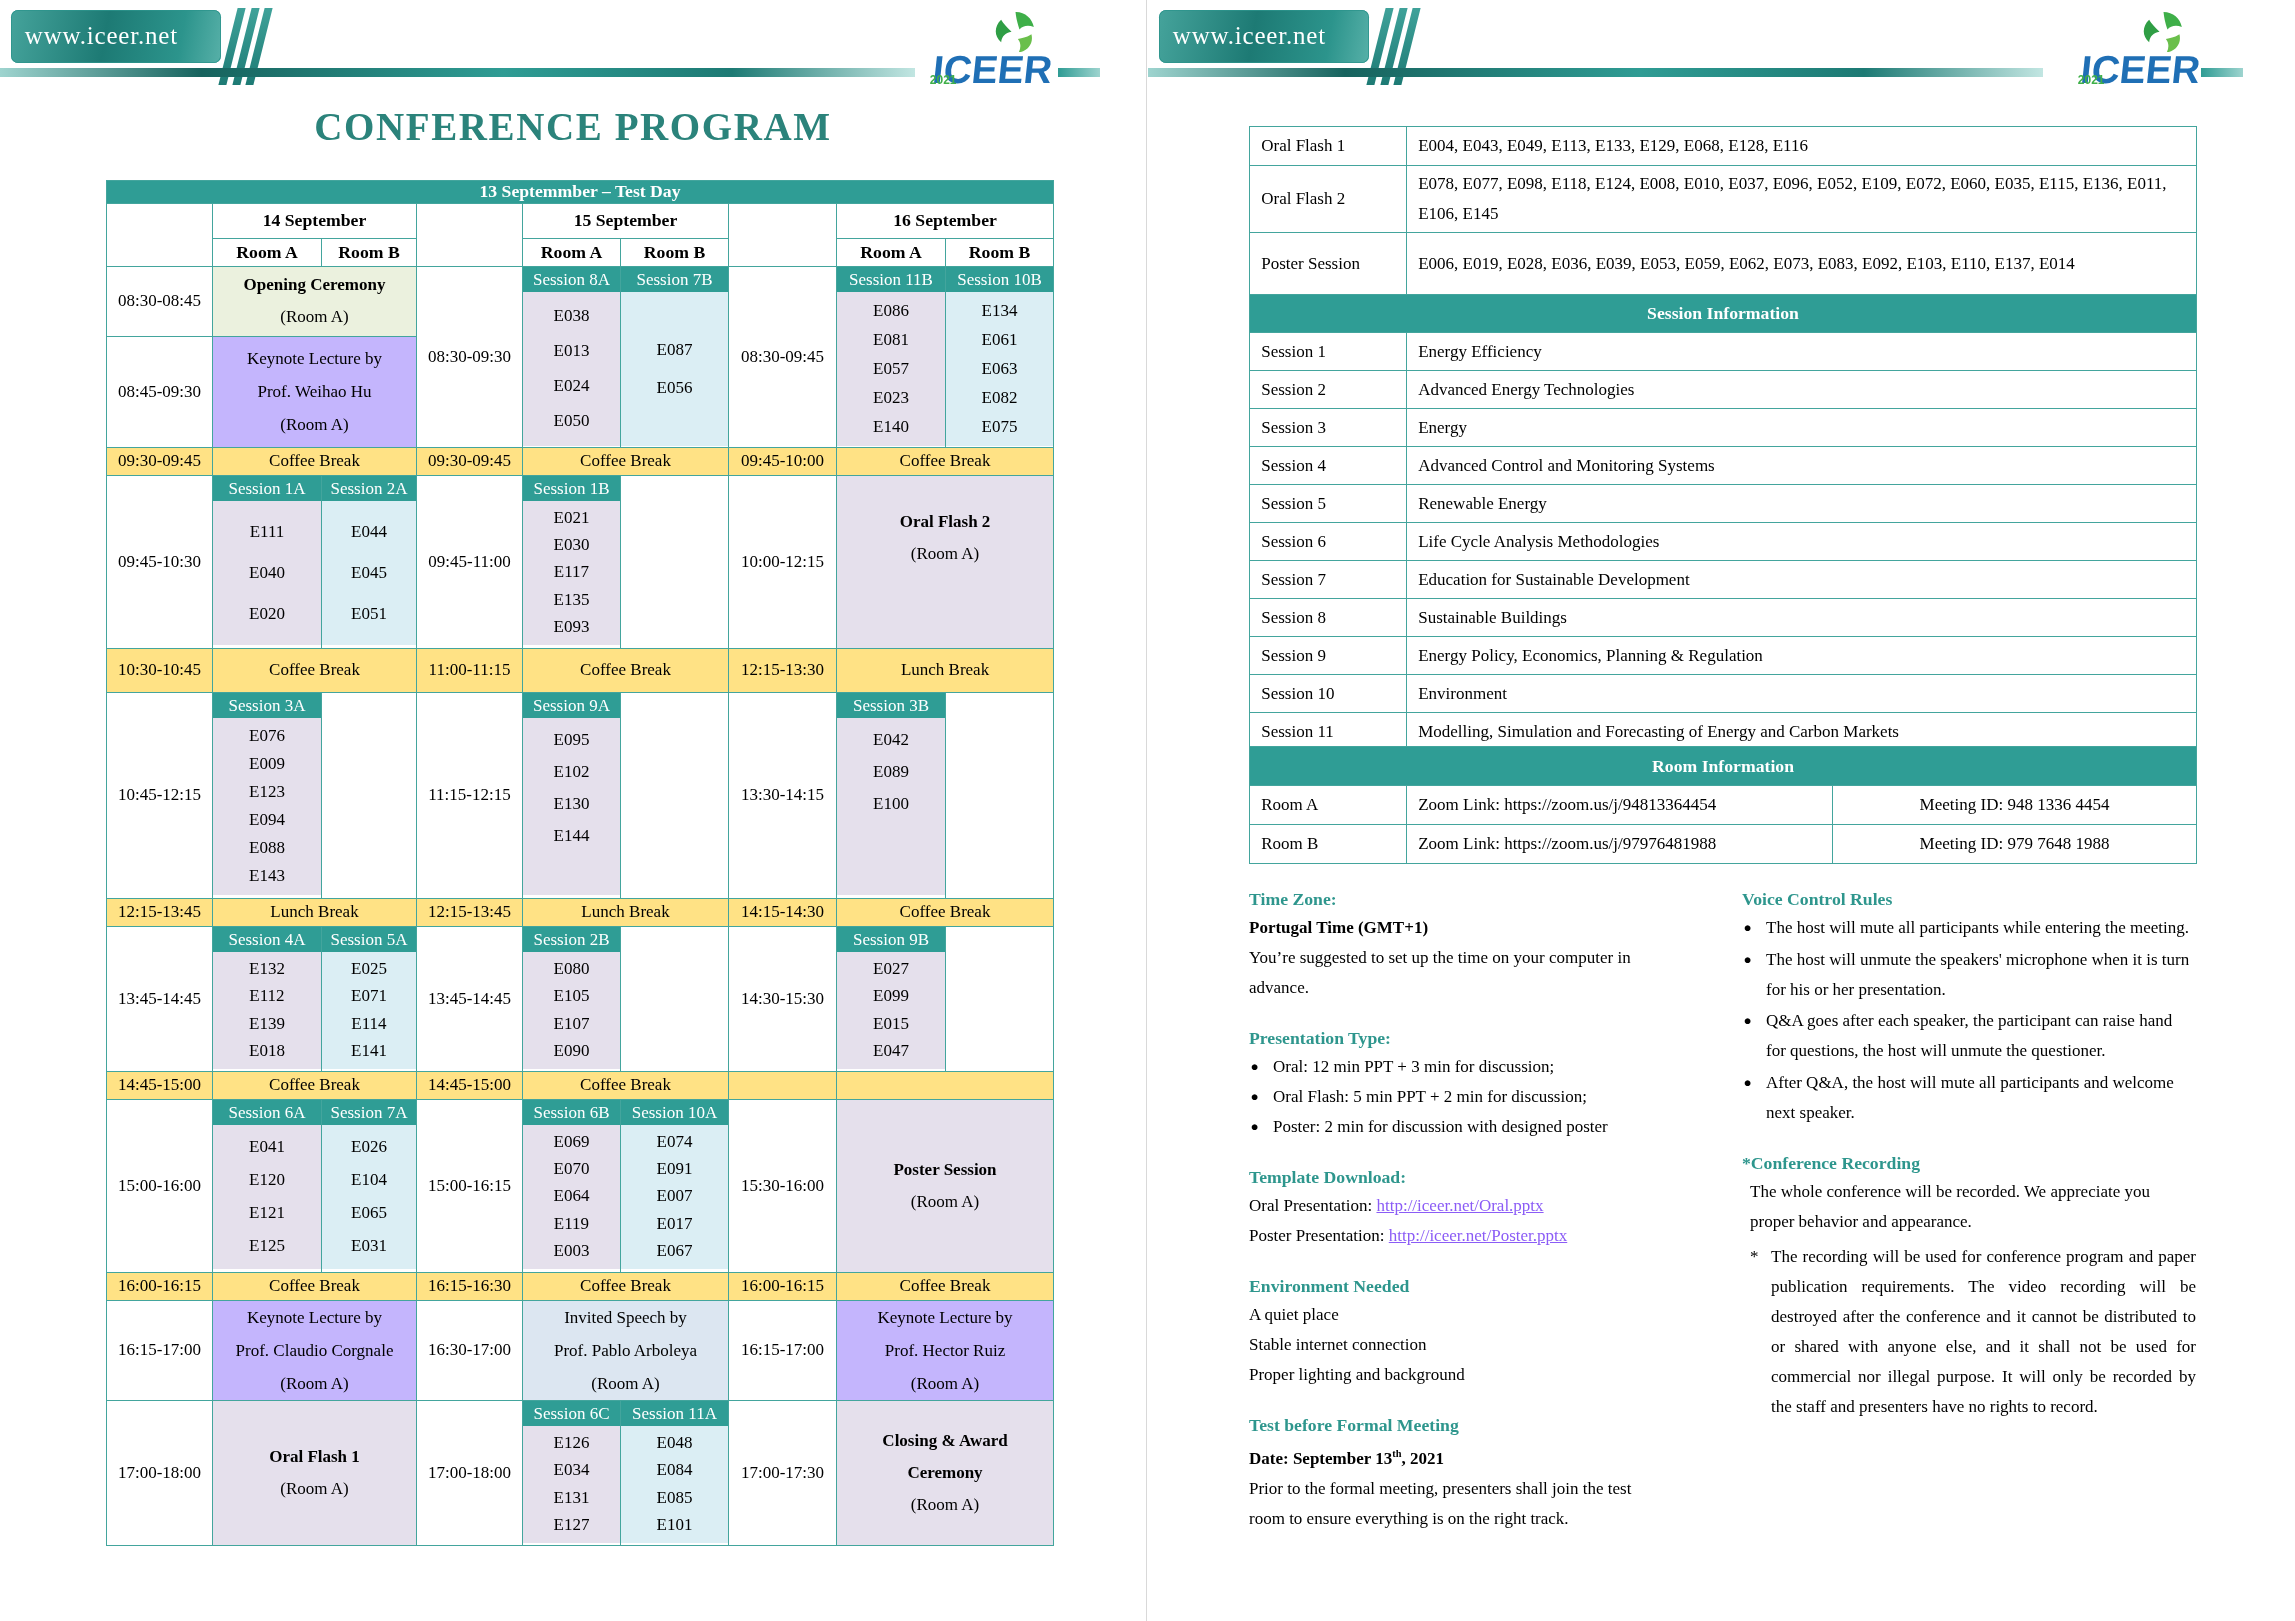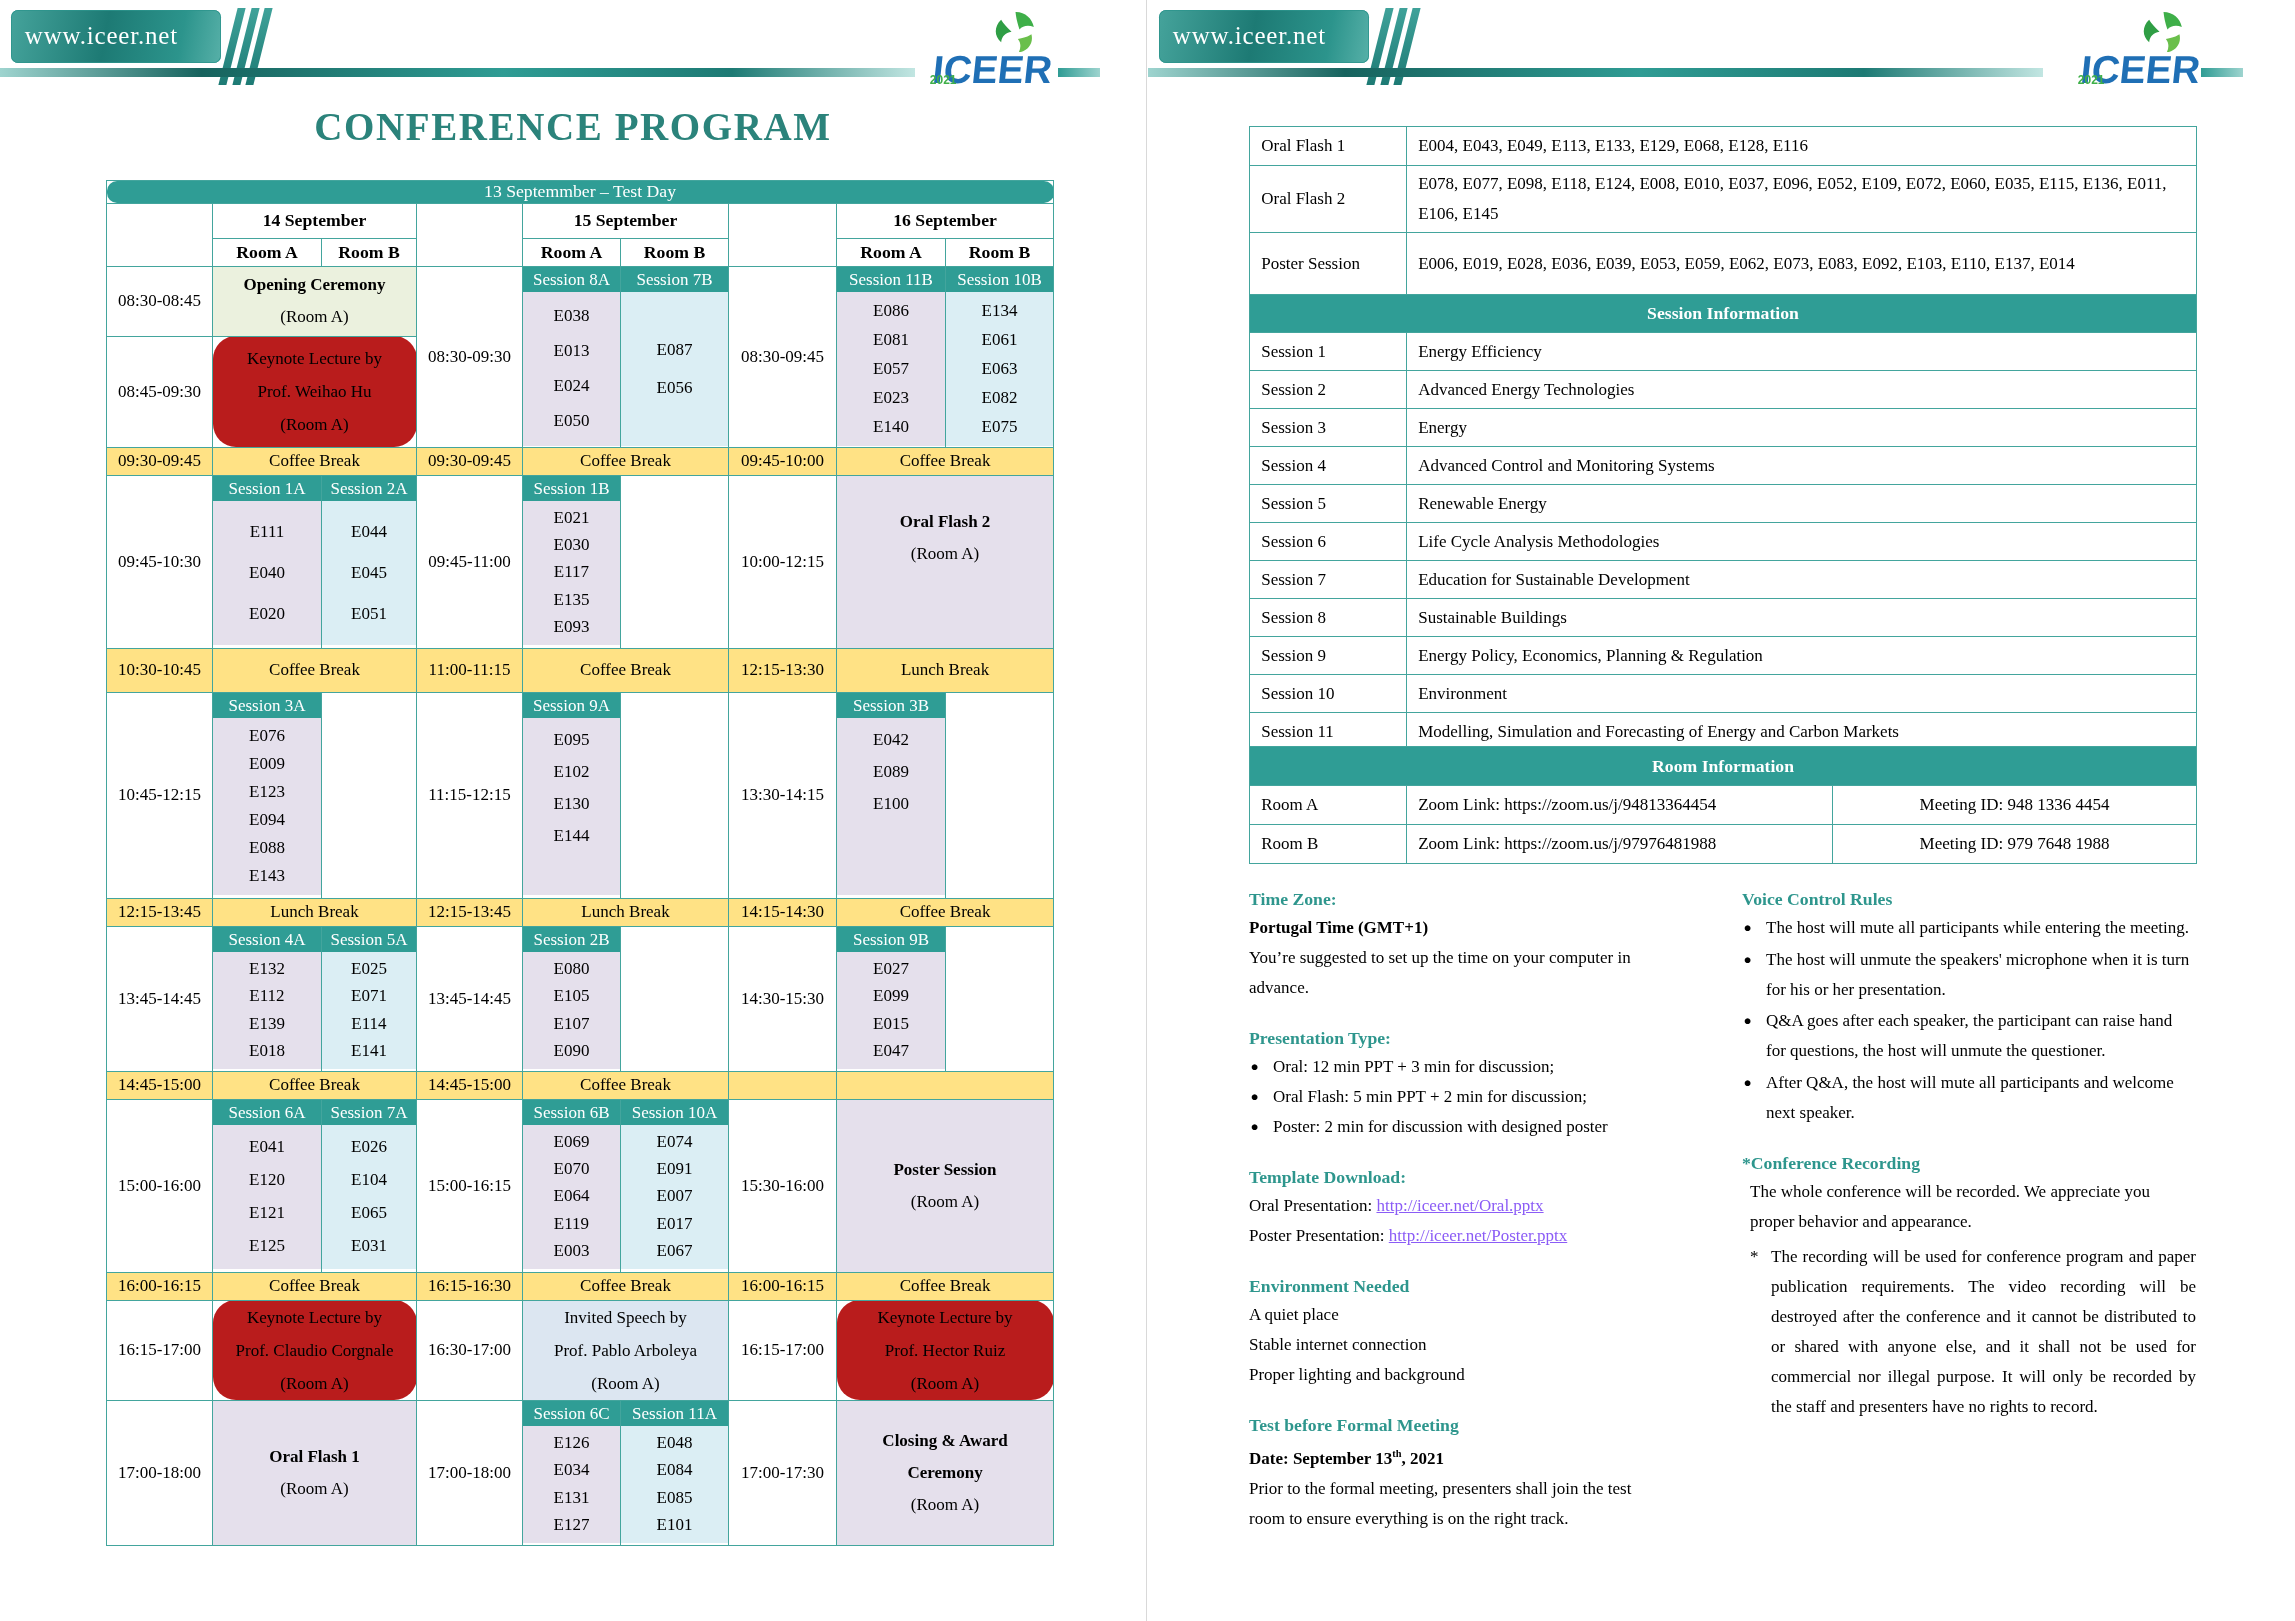--- a/index.html
+++ b/index.html
@@ -30,28 +30,28 @@
                font-size:12px; color:#3faf49; background:rgba(255,255,255,.0); }
 
   
   .title { position:absolute; top:104px; left:0; width:100%; text-align:center;
            font-size:39px; font-weight:bold; color:#2B837B; letter-spacing:1.6px; }
 
   
   table { border-collapse:collapse; table-layout:fixed; }
   .program { position:absolute; left:106px; top:180px; width:946px; }
   .program td { border:1.6px solid #43A59D; text-align:center; font-size:17px; overflow:hidden; }
-  td.band  { background:#2F9D95; color:#fff; font-weight:normal; font-size:17.7px;border-radius:10px; }
+  td.band  { background:#2F9D95; color:#fff; font-weight:bold; font-size:17.7px; }
   td.dhead { font-weight:bold; font-size:17.7px; background:#fff;margin-left:20px; }
   td.rhead { font-weight:bold; font-size:17.7px; background:#fff; }
   td.t  { background:#fff; }
   td.ty { background:#FFE285; }
   td.brk { background:#FFE285; }
   td.g { background:#EBF1DE; }
-  td.p { background:#b91c1c;border-radius:23px; }
+  td.p { background:#c4b5fd; }
   td.l { background:#E5E0EC; }
   td.pw { background:#DCE6F1; }
   td.blankcell { background:#fff; }
   td.sesscell { padding:0; vertical-align:top; }
   .ev-t { font-weight:bold; line-height:32px; }
   .ev-r { line-height:32px; }
   .ev-line { line-height:33px; }
   td.of2cell { vertical-align:top; padding-top:30.5px; }
   .sess { display:flex; flex-direction:column; }
   .sh227 { height:179px; } .sh215 { height:169px; } .sh256 { height:202px; } .sh181 { height:142px; }

